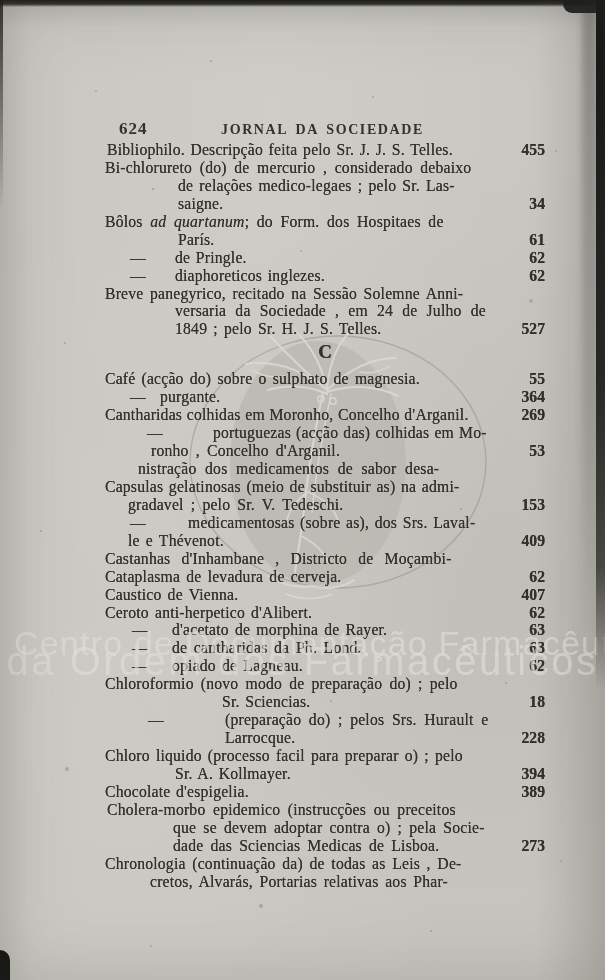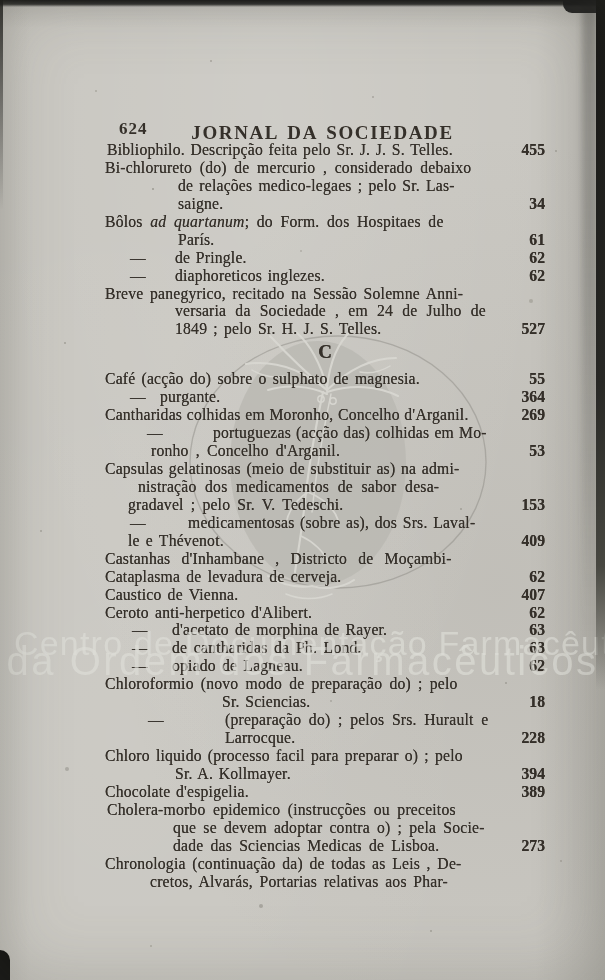--- a/index.html
+++ b/index.html
@@ -34,21 +34,21 @@
       260px 905px 0 1px rgba(80,76,66,.28), 430px 930px 0 0 rgba(80,76,66,.30),
       150px 945px 0 0 rgba(80,76,66,.26), 560px 860px 0 0 rgba(80,76,66,.25),
       40px 530px 0 0 rgba(80,76,66,.30), 300px 250px 0 0 rgba(80,76,66,.22),
       555px 150px 0 0 rgba(80,76,66,.28), 95px 90px 0 0 rgba(80,76,66,.26);}
   
   .stamp{position:absolute;inset:0;z-index:1;pointer-events:none;}
   
   .print{position:absolute;inset:0;z-index:2;color:#35302a;}
   .hdr-num{position:absolute;left:119px;top:119px;font-size:17px;font-weight:bold;letter-spacing:1px;}
   .hdr-title{position:absolute;left:105px;right:65px;top:122px;text-align:center;
-    font-size:19px;font-weight:bold;letter-spacing:1.6px;word-spacing:3px;}
+    font-size:14px;font-weight:bold;letter-spacing:1.6px;word-spacing:3px;}
   .index{position:absolute;left:105px;top:141px;width:440px;}
   .line{position:relative;height:17.95px;font-size:15.7px;white-space:nowrap;}
   .txt{position:absolute;top:0;letter-spacing:.2px;word-spacing:1.5px;
     text-shadow:0 0 .5px rgba(50,45,38,.85);}
   .dash{position:absolute;top:0;letter-spacing:0;text-shadow:0 0 .5px rgba(50,45,38,.85);}
   .num{position:absolute;top:0;right:0;text-shadow:0 0 .5px rgba(50,45,38,.85);word-spacing:2px;font-weight:bold;}
   .c-head{height:29px;padding-top:3px;text-align:center;font-size:19px;font-weight:bold;
     text-shadow:0 0 .6px rgba(50,45,38,.9);}
   i{font-style:italic;}
   
@@ -151,24 +151,24 @@
         </div>
         <div class="line">
           <span class="dash" style="left: 42px;">—</span>
           <span class="txt" style="left: 108px; word-spacing: 1px;">portuguezas (acção das) colhidas em Mo-</span>
         </div>
         <div class="line">
           <span class="txt" style="left: 46px; word-spacing: 3px;">ronho , Concelho d'Arganil.</span>
           <span class="num">53</span>
         </div>
         <div class="line">
+          <span class="txt" style="left: 33px; word-spacing: 4.5px;">nistração dos medicamentos de sabor desa-</span>
+        </div>
+        <div class="line">
           <span class="txt" style="left: 0px; word-spacing: 1.5px;">Capsulas gelatinosas (meio de substituir as) na admi-</span>
-        </div>
-        <div class="line">
-          <span class="txt" style="left: 33px; word-spacing: 4.5px;">nistração dos medicamentos de sabor desa-</span>
         </div>
         <div class="line">
           <span class="txt" style="left: 23px; word-spacing: 3px;">gradavel ; pelo Sr. V. Tedeschi.</span>
           <span class="num">153</span>
         </div>
         <div class="line">
           <span class="dash" style="left: 25px;">—</span>
           <span class="txt" style="left: 83px; word-spacing: 1.5px;">medicamentosas (sobre as), dos Srs. Laval-</span>
         </div>
         <div class="line">

